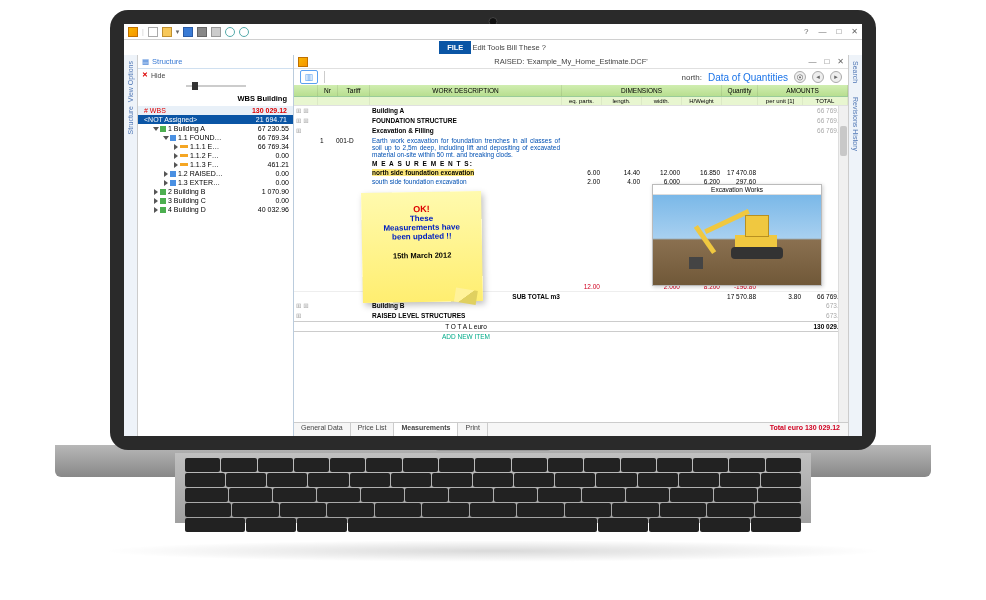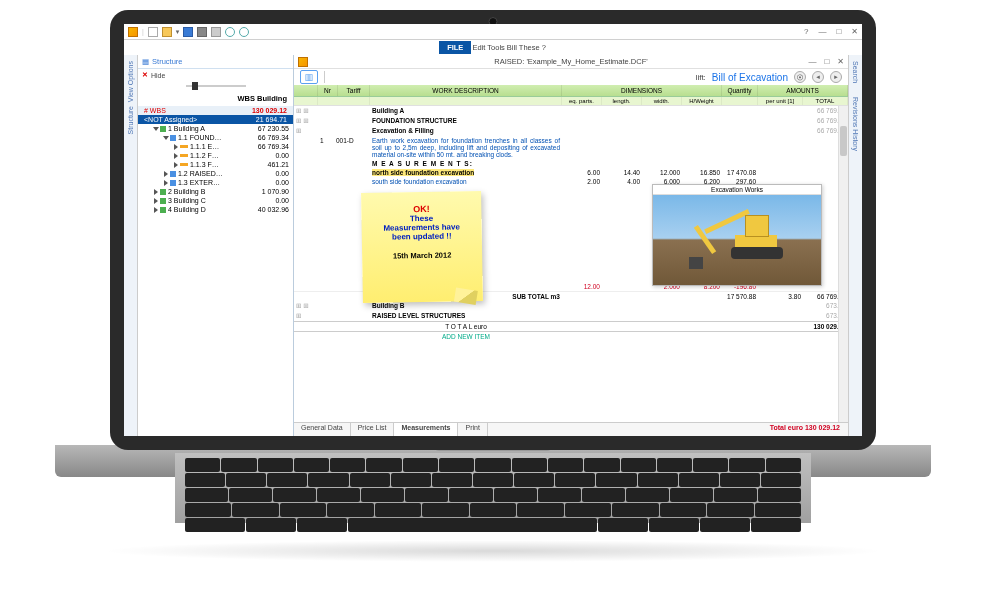--- a/index.html
+++ b/index.html
@@ -360,22 +360,22 @@
       <div class="win-btns">
         <span>—</span>
         <span>□</span>
         <span>✕</span>
       </div>
     </div>
     <div class="view-row">
       <div class="book">▥</div>
       <div class="divider"></div>
       <div class="spacer"></div>
-      <span class="view-lbl">lift:</span>
-      <span class="boq">Bill of Excavation</span>
+      <span class="view-lbl">north:</span>
+      <span class="boq">Data of Quantities</span>
       <div class="circ">⦿</div>
       <div class="circ">◂</div>
       <div class="circ">▸</div>
     </div>
 
     <div class="grid-head">
       <div class="gs-twin"></div>
       <div class="c-nr">Nr</div>
       <div class="c-tar">Tariff</div>
       <div class="c-desc">WORK DESCRIPTION</div>

